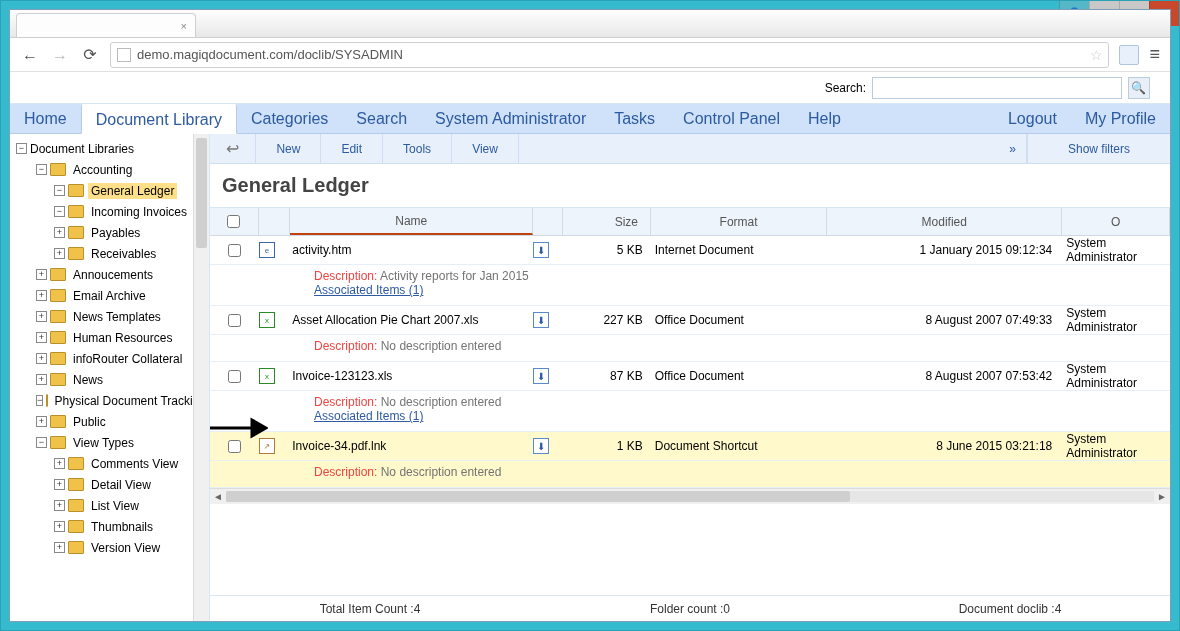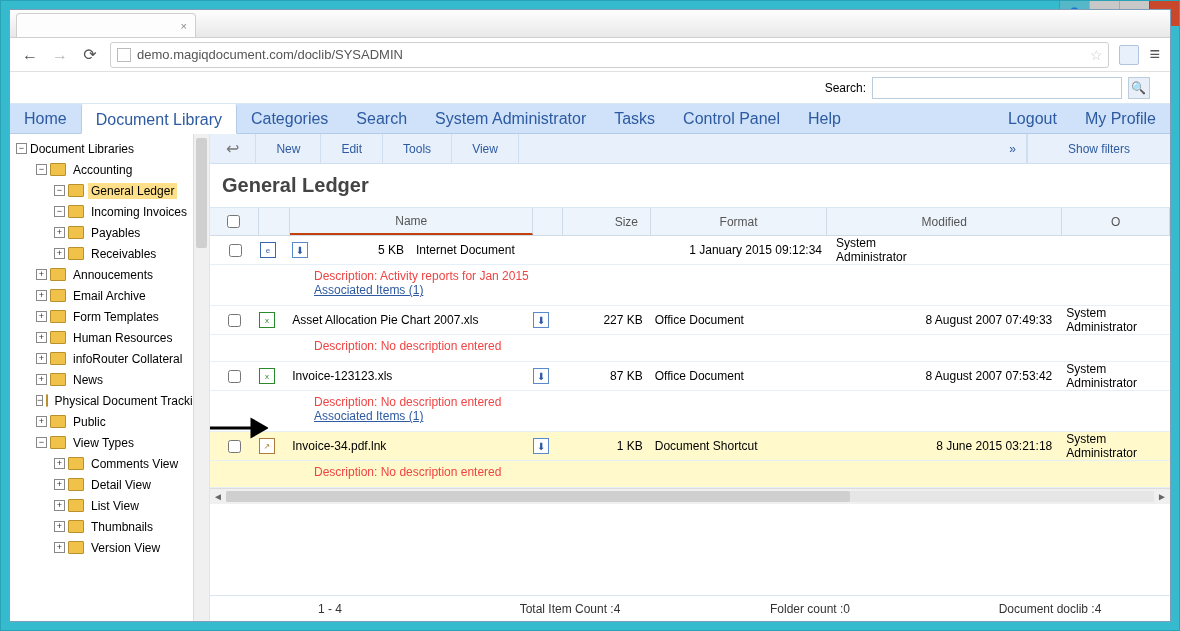--- a/index.html
+++ b/index.html
@@ -83,21 +83,21 @@
 .dlicon{width:16px;height:16px;border:1px solid #5a8acb;background:#fff;display:flex;align-items:center;justify-content:center;color:#2d5aa0;font-size:10px;}
 .ficon{width:16px;height:16px;border:1px solid #999;background:#fff;position:relative;font-size:8px;display:flex;align-items:center;justify-content:center;}
 .ficon.xls{border-color:#2a8a2a;color:#2a8a2a;}
 .ficon.htm{border-color:#3a66b0;color:#3a66b0;}
 .ficon.lnk{border-color:#b07a3a;color:#b07a3a;}
 .desc-row{display:flex;border-bottom:1px solid #e6eef8;}
 .desc-row.hl{background:#fff9cc;}
 .desc-pad{width:82px;}
 .desc-body{padding:4px 0 8px 22px;font-size:12px;}
 .desc-body .dl{color:#ef4444;}
-.desc-body .dv{color:#ef4444;margin-top:15px;}
+.desc-body .dv{color:#737373;margin-top:15px;}
 .desc-body a{color:#2d5aa0;text-decoration:underline;}
 .hscroll{height:16px;background:#f0f0f0;border-top:1px solid #dcdcdc;position:relative;}
 .hscroll .track{position:absolute;left:16px;right:16px;top:2px;bottom:2px;background:#e6e6e6;}
 .hscroll .thumb{position:absolute;left:16px;width:65%;top:2px;bottom:2px;background:#cfcfcf;border-radius:2px;}
 .hscroll .arr{position:absolute;top:0;bottom:0;width:16px;display:flex;align-items:center;justify-content:center;font-size:10px;color:#666;}
 .hscroll .arr.l{left:0;} .hscroll .arr.r{right:0;}
 .statusbar{height:26px;border-top:1px solid #d9e6f4;display:flex;align-items:center;font-size:12px;color:#333;}
 .statusbar .s{flex:1;text-align:center;}
 .arrow-annot{position:absolute;left:208px;top:416px;font-size:22px;font-weight:bold;pointer-events:none;}
 .arrow-annot svg{display:block;}
@@ -191,21 +191,21 @@
                 <span class="tree-label">Annoucements</span>
               </div>
               <div class="tree-node" style="padding-left: 24px;">
                 <span class="tree-toggle">+</span>
                 <span class="tree-folder"></span>
                 <span class="tree-label">Email Archive</span>
               </div>
               <div class="tree-node" style="padding-left: 24px;">
                 <span class="tree-toggle">+</span>
                 <span class="tree-folder"></span>
-                <span class="tree-label">Form Templates</span>
+                <span class="tree-label">News Templates</span>
               </div>
               <div class="tree-node" style="padding-left: 24px;">
                 <span class="tree-toggle">+</span>
                 <span class="tree-folder"></span>
                 <span class="tree-label">Human Resources</span>
               </div>
               <div class="tree-node" style="padding-left: 24px;">
                 <span class="tree-toggle">+</span>
                 <span class="tree-folder"></span>
                 <span class="tree-label">infoRouter Collateral</span>
@@ -287,20 +287,21 @@
               <div class="gh col-own">O</div>
             </div>
             <div id="rows">
                 <div class="row">
                   <div class="cell col-ck">
                     <input type="checkbox" style="">
                   </div>
                   <div class="cell col-ico">
                     <span class="ficon htm">e</span>
                   </div>
+                  <div class="cell col-name">activity.htm</div>
                   <div class="cell col-dl">
                     <span class="dlicon">⬇</span>
                   </div>
                   <div class="cell col-size">5 KB</div>
                   <div class="cell col-fmt">Internet Document</div>
                   <div class="cell col-mod">1 January 2015 09:12:34</div>
                   <div class="cell col-own">System Administrator</div>
                 </div>
                 <div class="desc-row">
                   <div class="desc-pad"></div>
@@ -368,21 +369,20 @@
                 </div>
               </div>
             <div class="hscroll">
               <div class="arr l">◄</div>
                 <div class="track"></div>
                 <div class="thumb"></div>
                 <div class="arr r">►</div>
             </div>
           </div>
           <div class="statusbar">
-            <div class="s">1 - 4</div>
             <div class="s">Total Item Count :4</div>
             <div class="s">Folder count :0</div>
             <div class="s">Document doclib :4</div>
           </div>
         </div>
       </div>
     </div>
   </div>
 </div>
 

